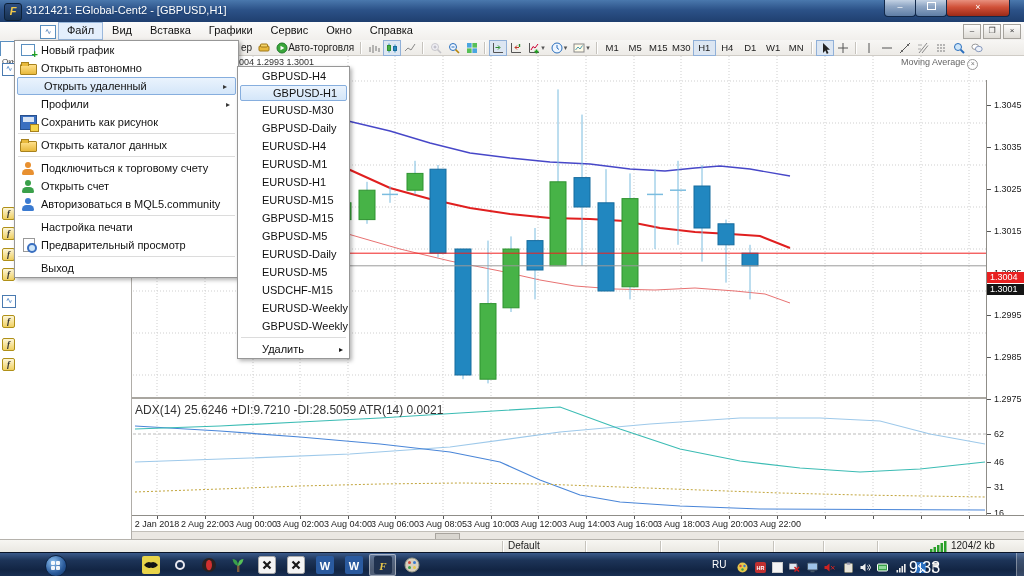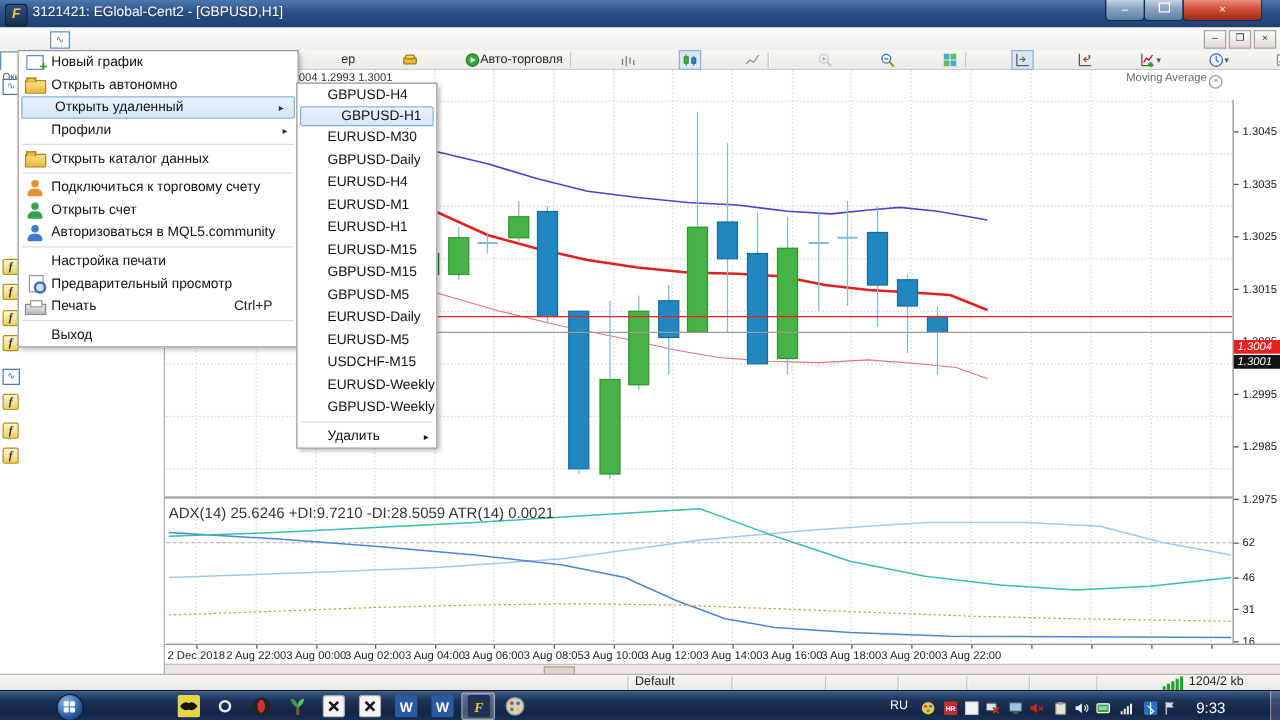--- a/index.html
+++ b/index.html
@@ -28,41 +28,41 @@
   .menu-item{padding:2px 9px 0 9px;height:15px;color:#111;}
   .menu-item.active{background:#e4effc;border:1px solid #9ab8dc;padding:1px 8px 0 8px;}
   .childctrl{position:absolute;right:3px;top:2px;display:flex;gap:2px;}
   .childctrl span{width:16px;height:13px;border:1px solid #a5a29c;background:linear-gradient(#fdfdfd,#dedbd5);
                   font-size:8px;line-height:12px;text-align:center;color:#333;}
   
   .toolbar{position:absolute;left:0;top:40px;width:1024px;height:16px;
            background:linear-gradient(#f7f6f4,#edebe7);border-bottom:1px solid #cfccc6;
            display:flex;align-items:center;padding-left:238px;box-sizing:border-box;}
   .tb-btn,.tb-ico{height:14px;border:1px solid transparent;background:none;display:flex;align-items:center;
-           justify-content:center;padding:0 2px;font-size:10px;color:#222;flex:none;font-family:inherit;margin-left:32px;}
+           justify-content:center;padding:0 2px;font-size:10px;color:#222;flex:none;font-family:inherit;}
   .tb-ico svg{display:block;}
   .tb-pressed{background:#dce6f2;border:1px solid #90b0d8;}
   .tb-disabled{opacity:.4;}
   .tb-sep{width:1px;height:12px;background:#c6c3bd;border-right:1px solid #fff;margin:0 3px;flex:none;}
   .tb-drop{font-size:7px;color:#555;margin-left:1px;}
   .tf-btn{width:21px;height:14px;font-size:9.5px;text-align:center;line-height:13px;color:#222;
           border:1px solid transparent;flex:none;}
   .tf-btn.tb-pressed{background:#dce6f2;border:1px solid #90b0d8;}
   .tb-sliver{position:absolute;left:0;top:41px;width:14px;height:14px;background:#fff;border:1px solid #5a8fc0;}
   
   .chartwrap{position:absolute;left:0;top:56px;width:1024px;height:483px;background:#fff;}
   .ohlcfrag{position:absolute;left:239px;top:1px;font-size:9px;color:#333;}
   .malabel{position:absolute;left:901px;top:1px;font-size:9px;color:#666;}
   .maclose{display:inline-block;width:9px;height:9px;border:1px solid #999;border-radius:50%;
            font-size:7px;line-height:8px;text-align:center;color:#777;vertical-align:-1px;margin-left:2px;}
   .adxlabel{position:absolute;left:135px;top:347px;font-size:12px;color:#333;}
   .pricescale{position:absolute;left:986px;top:0;width:38px;height:475px;background:#fff;border-left:1px solid #8f8d88;margin-top:24px;}
   .plabel{position:absolute;left:7px;font-size:9px;color:#1a1a1a;}
   .ptick{position:absolute;left:0;width:4px;height:1px;background:#555;}
-  .pxbox{position:absolute;left:0;width:38px;height:11px;color:#fff;font-size:9px;line-height:11px;padding-left:3px;box-sizing:border-box;font-style:italic;}
+  .pxbox{position:absolute;left:0;width:38px;height:11px;color:#fff;font-size:9px;line-height:11px;padding-left:3px;box-sizing:border-box;}
   .timeaxis{position:absolute;left:131px;top:459px;width:893px;height:16px;background:#fff;border-top:1px solid #8f8d88;}
   .tlabel{position:absolute;top:3px;font-size:9px;color:#222;transform:translateX(-50%);white-space:nowrap;}
   .ttick{position:absolute;top:0;width:1px;height:3px;background:#555;}
   .scrollstrip{position:absolute;left:131px;top:475px;width:893px;height:8px;background:#ebe8e3;border-top:1px solid #c2bfb9;}
   .scrollthumb{position:absolute;left:304px;top:1px;width:23px;height:5px;background:#d9d6d0;border:1px solid #a8a49e;}
   
   .navpanel{position:absolute;left:0;top:0;width:131px;height:483px;background:#fff;border-right:1px solid #b0ada8;}
   .navhdr{position:absolute;left:2px;top:1px;font-size:8px;color:#444;}
   .f-ico{position:absolute;left:2px;width:11px;height:11px;background:linear-gradient(#fdf6d8,#f0d060);
          border:1px solid #b09018;border-radius:2px;font-family:"Liberation Serif",serif;font-style:italic;
@@ -114,39 +114,48 @@
   
   .taskbar{position:absolute;left:0;top:552px;width:1024px;height:24px;
            background:linear-gradient(#3a5a8a,#1d3458 30%,#122544 70%,#1a3156);border-top:1px solid #0a1528;}
   .orb{position:absolute;left:45px;top:2px;width:20px;height:20px;border-radius:50%;
        background:radial-gradient(circle at 35% 30%,#8cc0f0,#2a5a9a 60%,#123463);border:1px solid #0c2242;}
   .orbflag{position:absolute;left:5px;top:5px;width:9px;height:9px;display:grid;grid-template-columns:1fr 1fr;gap:1px;}
   .orbflag i{background:rgba(255,255,255,.92);border-radius:1px;}
   .tapp{position:absolute;top:1px;width:27px;height:22px;display:flex;align-items:center;justify-content:center;border-radius:2px;}
   .tapp.active{background:rgba(255,255,255,.25);border:1px solid rgba(255,255,255,.45);box-sizing:border-box;}
   .trlang{position:absolute;left:712px;top:6px;color:#fff;font-size:10px;}
-  .trtime{position:absolute;left:957px;top:6px;color:#fff;font-size:12px;}
+  .trtime{position:absolute;left:909px;top:6px;color:#fff;font-size:16px;}
   .trico{position:absolute;top:6px;width:12px;height:12px;}
   .showdesk{position:absolute;right:0;top:0;width:7px;height:24px;background:rgba(255,255,255,.14);border-left:1px solid rgba(255,255,255,.35);}
 </style>
 </head>
 <body>
 
 <div class="screen">
 
   <div class="titlebar">
     <span class="appico">F</span>
     <span class="ttl">3121421: EGlobal-Cent2 - [GBPUSD,H1]</span>
     <span class="winbtn wb-min">–</span>
     <span class="winbtn wb-max"><i></i></span>
     <span class="winbtn wb-close">×</span>
   </div>
 
   <div class="menubar">
     <span class="mdiico">∿</span>
+    <div class="menuitems" id="menuItems">
+        <span class="menu-item active">Файл</span>
+        <span class="menu-item">Вид</span>
+        <span class="menu-item">Вставка</span>
+        <span class="menu-item">Графики</span>
+        <span class="menu-item">Сервис</span>
+        <span class="menu-item">Окно</span>
+        <span class="menu-item">Справка</span>
+      </div>
     <div class="childctrl">
       <span>–</span>
       <span>❐</span>
       <span>×</span>
     </div>
   </div>
 
   <div class="toolbar" id="toolbar">
       <span class="tb-btn">ер</span>
       <span class="tb-ico">
@@ -419,21 +428,21 @@
         <span class="ptick" style="top: 407.361px;"></span>
         <span class="plabel" style="top: 428.18px;">16</span>
         <span class="ptick" style="top: 433.18px;"></span>
         <span class="plabel" style="top: 454px;">1</span>
         <span class="ptick" style="top: 459px;"></span>
         <div class="pxbox" style="background: rgb(232, 32, 32); top: 191.7px;">1.3004</div>
         <div class="pxbox" style="background: rgb(20, 20, 20); top: 204.3px;">1.3001</div>
       </div>
     <div class="timeaxis" id="timeAxis">
         <span class="ttick" style="left: 26px;"></span>
-        <span class="tlabel" style="left: 26px;">2 Dec 2018</span>
+        <span class="tlabel" style="left: 26px;">2 Jan 2018</span>
         <span class="ttick" style="left: 74px;"></span>
         <span class="tlabel" style="left: 74px;">2 Aug 22:00</span>
         <span class="ttick" style="left: 122px;"></span>
         <span class="tlabel" style="left: 122px;">3 Aug 00:00</span>
         <span class="ttick" style="left: 169px;"></span>
         <span class="tlabel" style="left: 169px;">3 Aug 02:00</span>
         <span class="ttick" style="left: 217px;"></span>
         <span class="tlabel" style="left: 217px;">3 Aug 04:00</span>
         <span class="ttick" style="left: 264px;"></span>
         <span class="tlabel" style="left: 264px;">3 Aug 06:00</span>
@@ -493,20 +502,27 @@
       <div class="mrow hl">
         <span class="gut"></span>
         <span class="lbl">Открыть удаленный</span>
         <span class="arr">▸</span>
       </div>
       <div class="mrow">
         <span class="gut"></span>
         <span class="lbl">Профили</span>
         <span class="arr">▸</span>
       </div>
+      <div class="mrow">
+        <span class="gut">
+          <span class="mi mi-savepic"></span>
+        </span>
+        <span class="lbl">Сохранить как рисунок</span>
+        <span class="arr"></span>
+      </div>
       <div class="m-sep"></div>
       <div class="mrow">
         <span class="gut">
           <span class="mi mi-folder"></span>
         </span>
         <span class="lbl">Открыть каталог данных</span>
         <span class="arr"></span>
       </div>
       <div class="m-sep"></div>
       <div class="mrow">
@@ -534,28 +550,20 @@
       <div class="mrow">
         <span class="gut"></span>
         <span class="lbl">Настройка печати</span>
         <span class="arr"></span>
       </div>
       <div class="mrow">
         <span class="gut">
           <span class="mi mi-preview"></span>
         </span>
         <span class="lbl">Предварительный просмотр</span>
-        <span class="arr"></span>
-      </div>
-      <div class="mrow">
-        <span class="gut">
-          <span class="mi mi-printer"></span>
-        </span>
-        <span class="lbl">Печать</span>
-        <span class="sc">Ctrl+P</span>
         <span class="arr"></span>
       </div>
       <div class="m-sep"></div>
       <div class="mrow">
         <span class="gut"></span>
         <span class="lbl">Выход</span>
         <span class="arr"></span>
       </div>
     </div>
 

